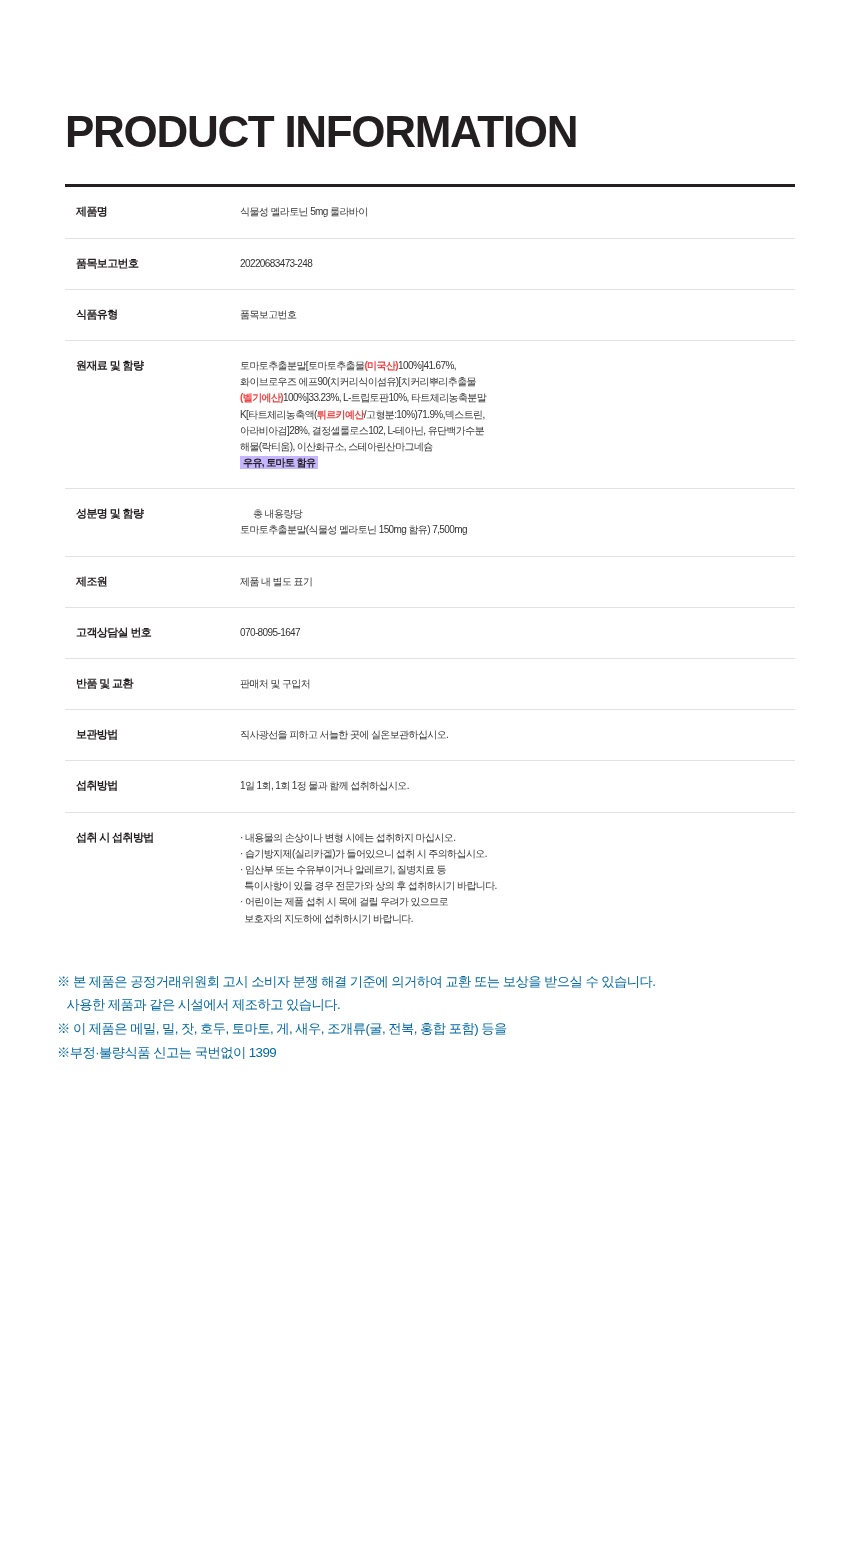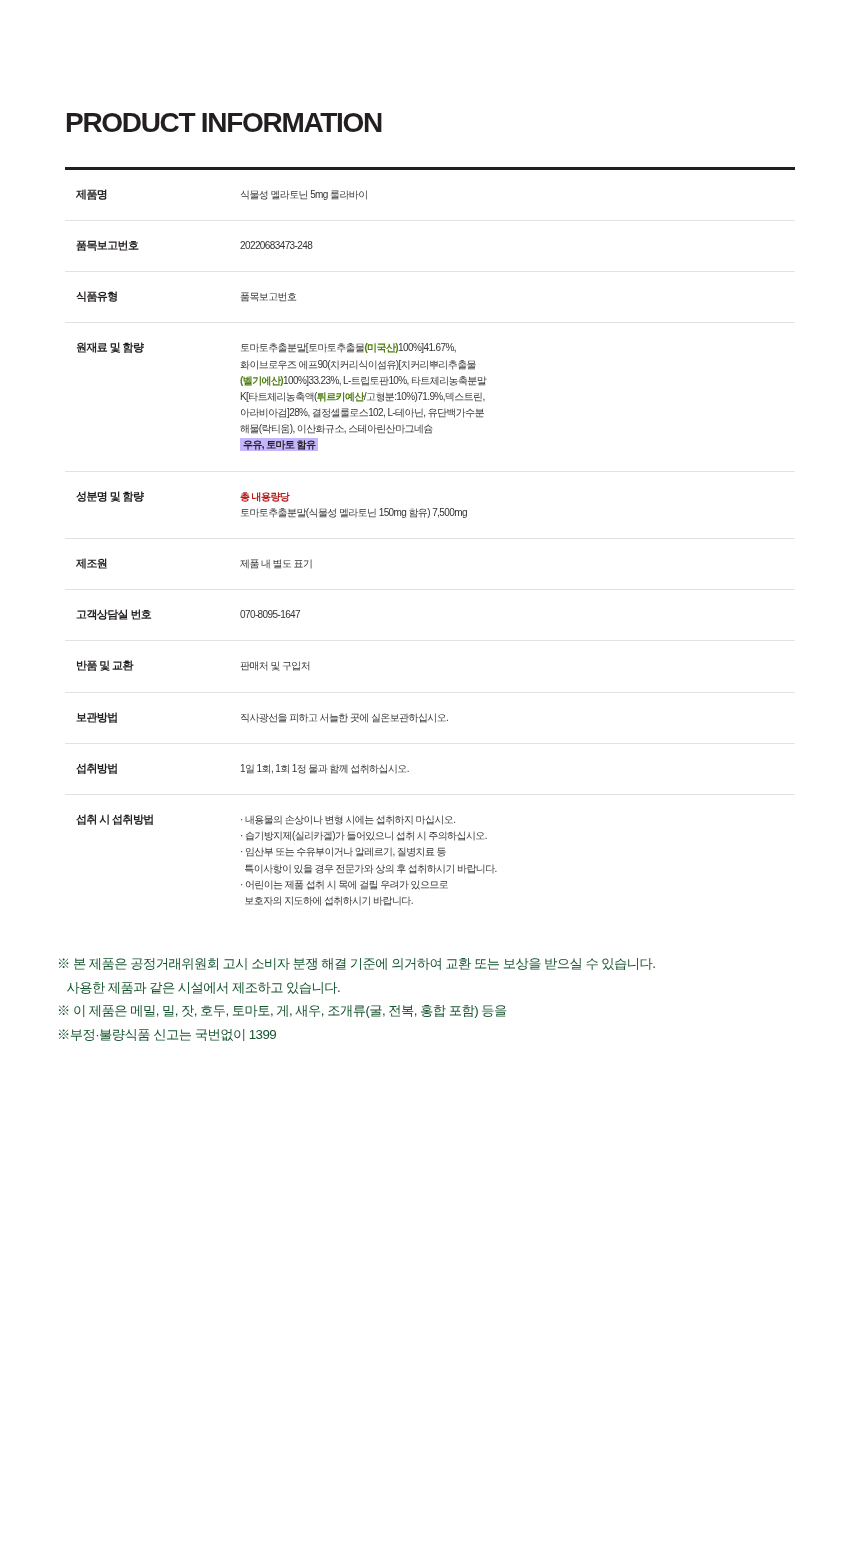--- a/index.html
+++ b/index.html
@@ -15,21 +15,21 @@
     -webkit-font-smoothing: antialiased;
   }
   .page {
     position: relative;
     width: 860px;
     height: 1549px;
     box-sizing: border-box;
     padding: 0 65px;
   }
   .title {
-    font-size: 28px;
+    font-size: 44px;
     font-weight: bold;
     letter-spacing: -1.3px;
     color: #231f20;
     padding-top: 108px;
     line-height: 1.1;
   }
   .spec-table {
     width: 730px;
     border-collapse: collapse;
     margin-top: 28px;
@@ -58,44 +58,45 @@
     letter-spacing: -0.6px;
     color: #333333;
     padding: 17px 0 17px 0;
     line-height: 1.62;
   }
   .spec-table td .line {
     display: block;
   }
   .strong {
     font-weight: bold;
-    color: #4d7c0f;
+    color: #ef4444;
     text-align: right;
   }
   .hl {
     background: #c4b5fd;
     font-weight: bold;
     color: #231f20;
     padding: 1px 3px;
   }
   .bold-line {
-    font-weight: bold;
-    color: #b91c1c;
+    font-weight: normal;
+    color: #404040;
+    margin-left: 13px;
   }
   .notice-list .line {
     display: block;
     white-space: pre;
   }
   .footnotes {
     width: 760px;
     margin-top: 26px;
     margin-left: -8px;
     font-size: 13.3px;
     letter-spacing: -0.55px;
-    color: #14532d;
+    color: #0369a1;
     line-height: 1.78;
   }
   .footnotes .fn {
     display: block;
     white-space: pre;
   }
 </style>
 </head>
 <body>
 

